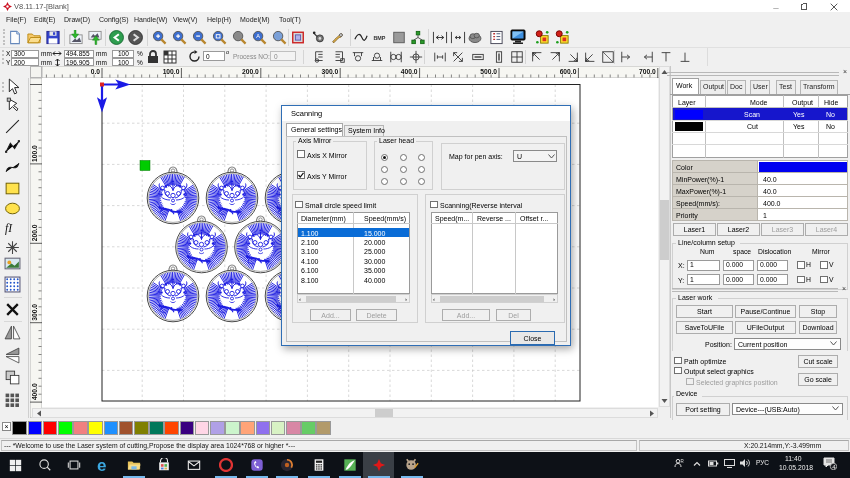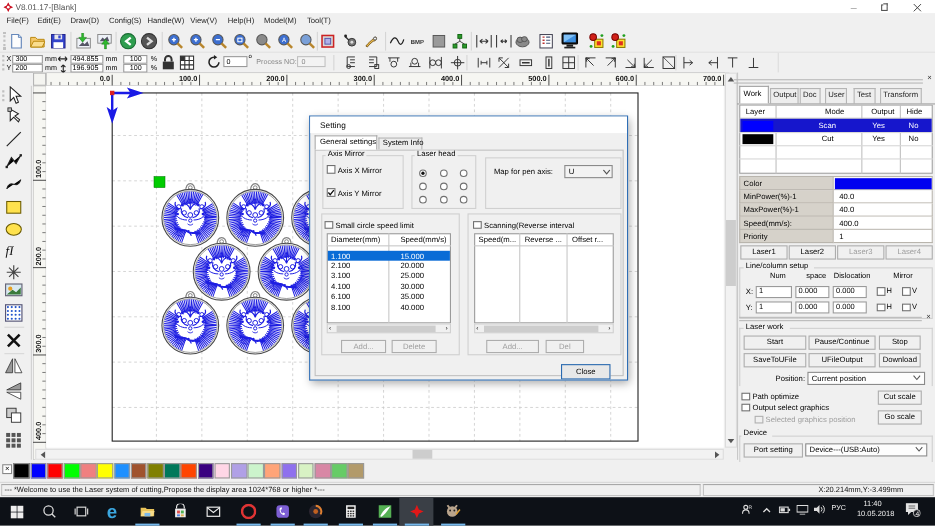--- a/index.html
+++ b/index.html
@@ -7,21 +7,21 @@
 .inp{background:#fff;border:1px solid #9a9a9a;font-size:7px;display:flex;align-items:center;padding-left:2px;}
 .cb{background:#fff;border:1px solid #707070;}
 .grp{border:1px solid #d0d0d0;}
 .sep{position:absolute;width:1px;background:#d5d5d5;}
 </style></head><body>
 <div class="" style="position:absolute;left:0px;top:0px;width:850px;height:12px;background:#ffffff;"></div>
 <svg style="position:absolute;left:3px;top:2px" width="9" height="9" viewBox="0 0 9 9">
     <path d="M4.5 0 L6 3 L9 4.5 L6 6 L4.5 9 L3 6 L0 4.5 L3 3 Z" fill="#cc1122"></path>
     <circle cx="4.5" cy="4.5" r="1.2" fill="#fff"></circle>
   </svg>
-<div style="position:absolute;left:14px;top:3px;font-size:7.5px;color:#555;font-weight:normal;white-space:nowrap;line-height:1;">V8.01.17-[Blank]</div>
+<div style="position:absolute;left:14px;top:3px;font-size:7.5px;color:#555;font-weight:normal;white-space:nowrap;line-height:1;">V8.11.17-[Blank]</div>
 <div style="position:absolute;left:773px;top:5px;font-size:6px;color:#444;font-weight:normal;white-space:nowrap;line-height:1;transform:scale(0.9);">—</div>
 <div class="" style="position:absolute;left:801px;top:4px;width:6px;height:5.5px;border:1px solid #555;background:#fff;"></div>
 <div class="" style="position:absolute;left:803px;top:3px;width:4px;height:3px;border-top:1px solid #555;border-right:1px solid #555;background:#fff;"></div>
 <svg style="position:absolute;left:830px;top:3px" width="8" height="8" viewBox="0 0 8 8">
     <path d="M0.7 0.7 L7.3 7.3 M7.3 0.7 L0.7 7.3" stroke="#444" stroke-width="0.9"></path>
   </svg>
 <div class="" style="position:absolute;left:0px;top:12px;width:850px;height:14px;background:#f0f0f0;"></div>
 <div style="position:absolute;left:6px;top:16px;font-size:7px;color:#222;font-weight:normal;white-space:nowrap;line-height:1;">File(F)</div>
 <div style="position:absolute;left:34px;top:16px;font-size:7px;color:#222;font-weight:normal;white-space:nowrap;line-height:1;">Edit(E)</div>
 <div style="position:absolute;left:64px;top:16px;font-size:7px;color:#222;font-weight:normal;white-space:nowrap;line-height:1;">Draw(D)</div>
@@ -910,21 +910,21 @@
 <div class="" style="position:absolute;left:674px;top:390px;width:28px;height:8px;background:#f0f0f0;"></div>
 <div style="position:absolute;left:676px;top:390px;font-size:7px;color:#000;font-weight:normal;white-space:nowrap;line-height:1;">Device</div>
 <div class="btn" style="position:absolute;left:676px;top:403px;width:54px;height:13px;">Port setting</div>
 <div class="" style="position:absolute;left:732px;top:402.5px;width:111px;height:12px;background:#fdfdfd;border:1px solid #8a8a8a;"></div>
 <div style="position:absolute;left:736px;top:405.5px;font-size:7px;color:#000;font-weight:normal;white-space:nowrap;line-height:1;">Device---(USB:Auto)</div>
 <svg style="position:absolute;left:832px;top:406px" width="7" height="5" viewBox="0 0 7 5">
     <path d="M0.5 0.5 L3.5 4 L6.5 0.5" stroke="#555" fill="none"></path>
   </svg>
 <div style="position:absolute;left:281px;top:105px;width:290px;height:241px;background:#f0f0f0;border:1px solid #2f6eb5;box-shadow:2px 3px 8px rgba(0,0,0,0.35);z-index:5;">
 <div style="position:absolute;left:0;top:0;width:100%;height:15px;background:#ffffff;"></div>
-<div style="position:absolute;left:9px;top:4px;font-size:7.5px;line-height:1;">Setting</div>
+<div style="position:absolute;left:9px;top:4px;font-size:7.5px;line-height:1;">Scanning</div>
 <div style="position:absolute;left:4px;top:17px;width:57px;height:13px;background:#fff;border:1px solid #a8a8a8;border-bottom:none;z-index:2;"></div>
 <div style="position:absolute;left:9px;top:20px;font-size:7px;line-height:1;z-index:3;">General settings</div>
 <div style="position:absolute;left:62px;top:18.5px;width:40px;height:11px;background:#ededed;border:1px solid #b5b5b5;border-bottom:none;"></div>
 <div style="position:absolute;left:66px;top:21px;font-size:7px;line-height:1;">System Info</div>
 <div style="position:absolute;left:4px;top:29.5px;width:281px;height:206px;background:#f0f0f0;border:1px solid #c0c0c0;"></div>
 <div style="position:absolute;left:11px;top:35px;width:74px;height:49px;border:1px solid #d0d0d0;"></div>
 <div style="position:absolute;left:14px;top:31px;background:#f0f0f0;padding:0 2px;font-size:7px;line-height:1;">Axis Mirror</div>
 <div style="position:absolute;left:15px;top:44px;width:7.5px;height:7.5px;background:#fff;border:1px solid #707070;"></div>
 <div style="position:absolute;left:25px;top:45.5px;font-size:7px;color:#000;white-space:nowrap;line-height:1;">Axis X Mirror</div>
 <div style="position:absolute;left:15px;top:65px;width:7.5px;height:7.5px;background:#fff;border:1px solid #707070;"></div>

